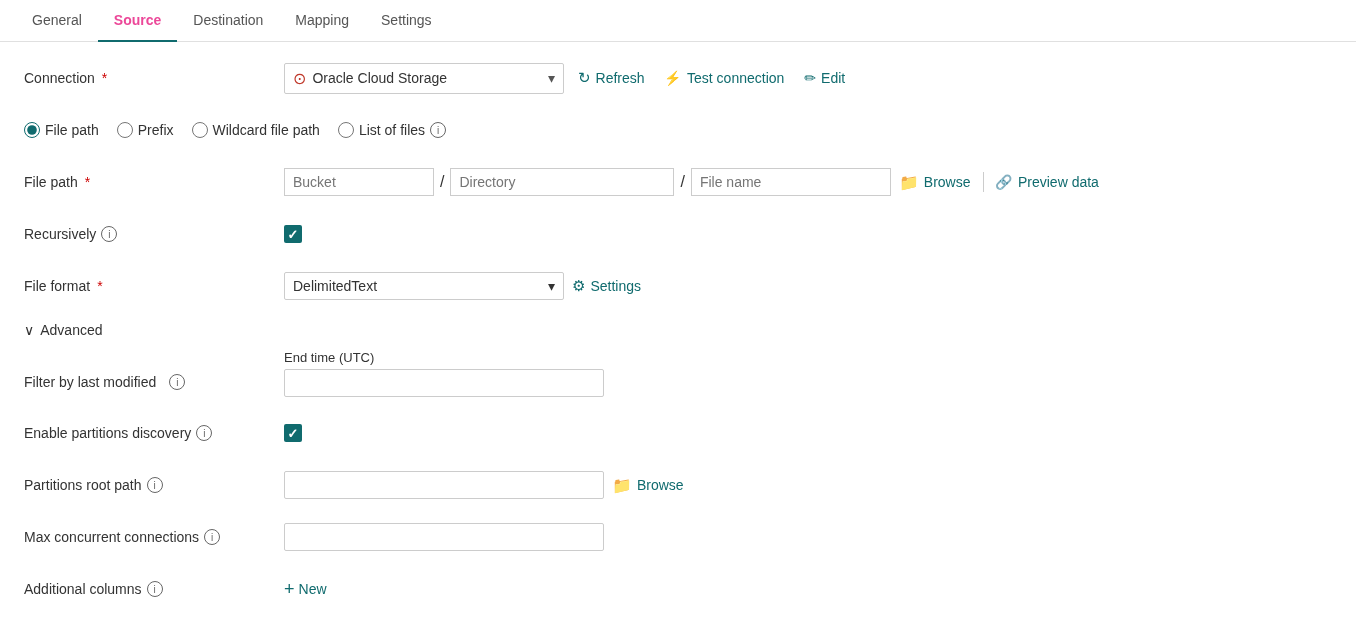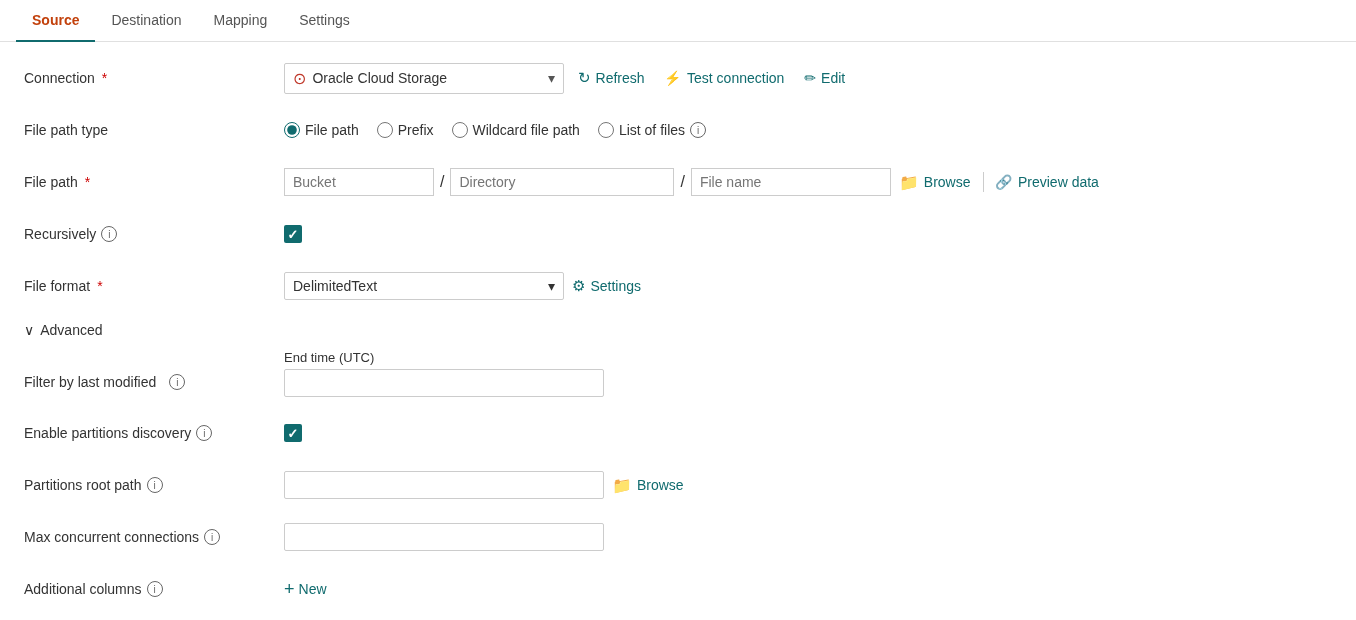--- a/index.html
+++ b/index.html
@@ -12,21 +12,21 @@
     }
     .tab {
       padding: 12px 16px;
       cursor: pointer;
       color: #555;
       font-size: 14px;
       border-bottom: 2px solid transparent;
       margin-bottom: -1px;
     }
     .tab.active {
-      color: #c2410c;
+      color: #ec4899;
       font-weight: 600;
       border-bottom: 2px solid #106b6e;
     }
 
     .form-container {
       padding: 20px 24px;
     }
 
     .form-row {
       display: flex;
@@ -302,20 +302,21 @@
       cursor: pointer;
       font-size: 14px;
     }
 
     .folder-icon { font-size: 16px; }
   </style>
 </head>
 <body>
 
 <div class="tabs">
+  <div class="tab">General</div>
   <div class="tab active">Source</div>
   <div class="tab">Destination</div>
   <div class="tab">Mapping</div>
   <div class="tab">Settings</div>
 </div>
 
 <div class="form-container">
 
   <div class="form-row">
     <div class="form-label">
@@ -337,23 +338,20 @@
         <span>Test connection</span>
       </button>
       <button class="btn-link">
         <span style="font-size:14px;">✏</span>
         <span>Edit</span>
       </button>
     </div>
   </div>
 
   <div class="form-row">
-    <div class="form-label">
-      <span>File path type</span>
-    </div>
     <div class="form-controls">
       <div class="radio-group">
         <label class="radio-option">
           <input type="radio" name="filepathtype" checked="" style="">
           <span>File path</span>
         </label>
         <label class="radio-option">
           <input type="radio" name="filepathtype" style="">
           <span>Prefix</span>
         </label>

